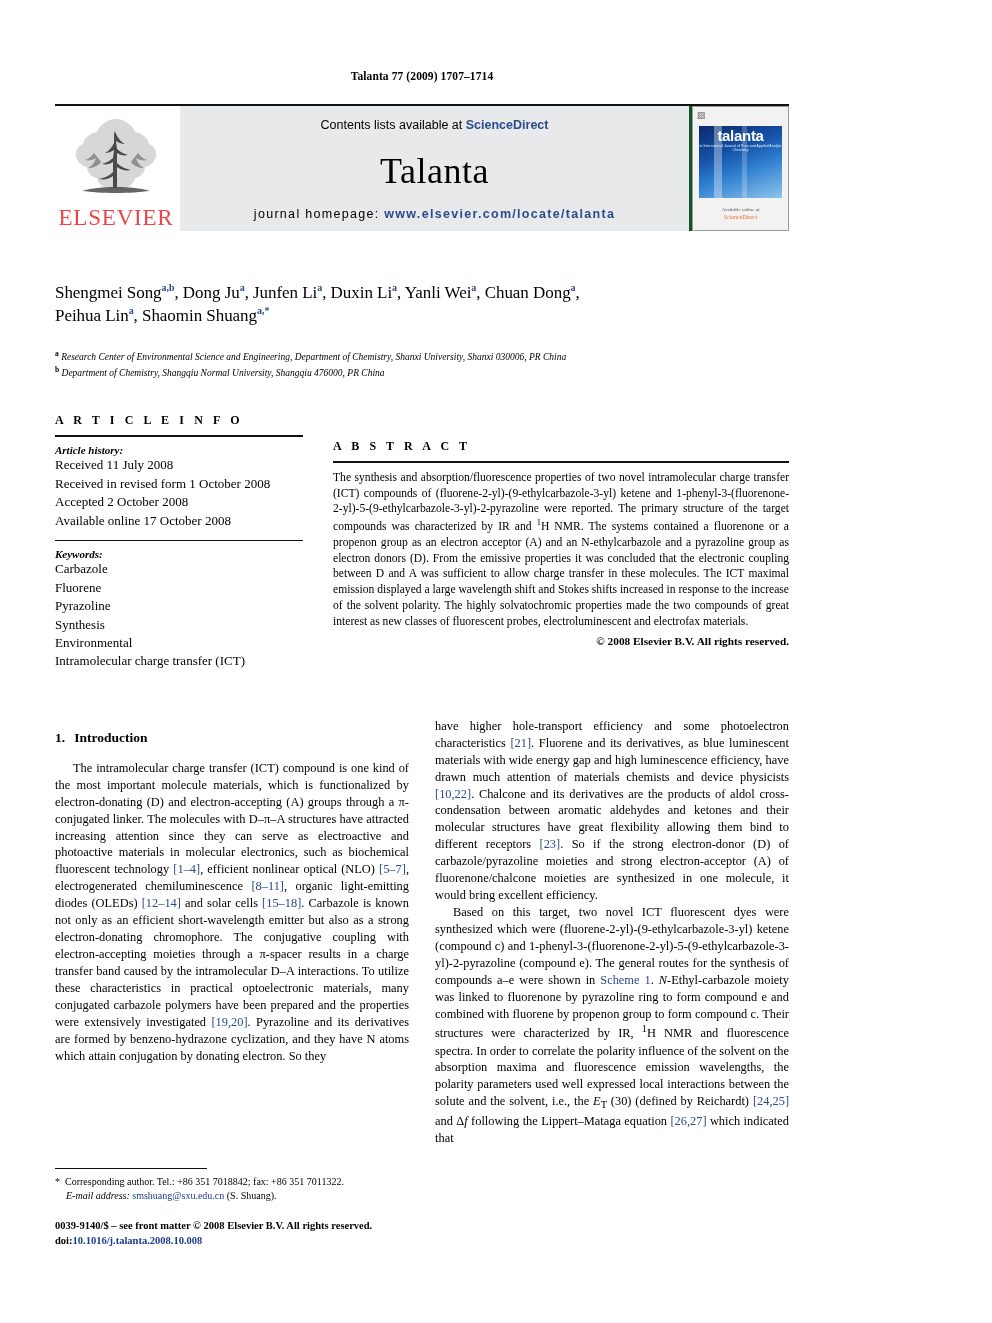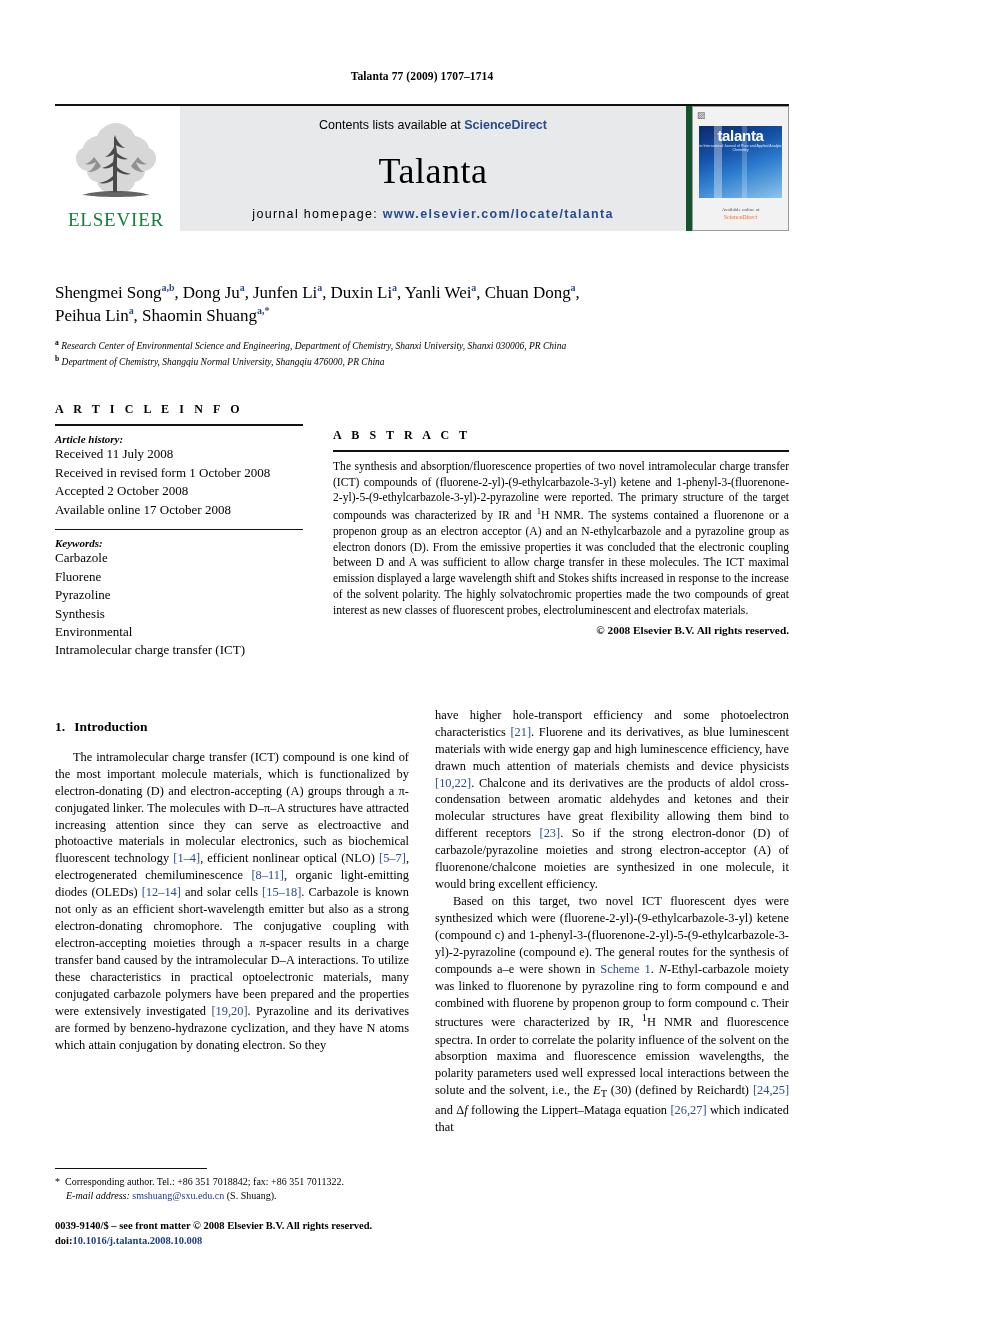--- a/index.html
+++ b/index.html
@@ -46,37 +46,37 @@
     display: flex;
     flex-direction: column;
     align-items: center;
     justify-content: flex-end;
     padding-bottom: 2px;
     background: #fff;
   }
   .tree-svg { display:block; }
   .elsevier-word {
     font-family: "Liberation Serif", serif;
-    font-size: 19px;
+    font-size: 23px;
     letter-spacing: .8px;
-    color: #15803d;
+    color: #ef4444;
     font-weight: normal;
     line-height: 1;
     margin-top: 1px;
   }
   .masthead-center {
     flex: 1 1 auto;
     background: #e8e9eb;
     display: flex;
     flex-direction: column;
     justify-content: space-between;
     align-items: center;
     padding: 12px 0 10px 0;
     border-left: 3px solid #fff;
-    border-right: 6px solid #14532d;
+    border-right: 3px solid #14532d;
   }
   .contents-line {
     font-size: 12.5px;
     font-family: "Liberation Sans", sans-serif;
   }
   .contents-line .sd {
     color: #2a4b8d;
     font-weight: bold;
   }
   .journal-name {
@@ -179,21 +179,21 @@
     margin-top: 17px;
     letter-spacing: -.05px;
   }
   .authors sup {
     font-size: 10px;
     color: #2a4b8d;
     font-weight: bold;
     vertical-align: super;
   }
   .affiliations {
-    margin-top: 9px;
+    margin-top: 20px;
     font-size: 9.5px;
     font-style: italic;
     line-height: 1.5;
   }
   .affiliations sup {
     font-style: normal;
     font-weight: bold;
     font-size: 7.5px;
   }
 

